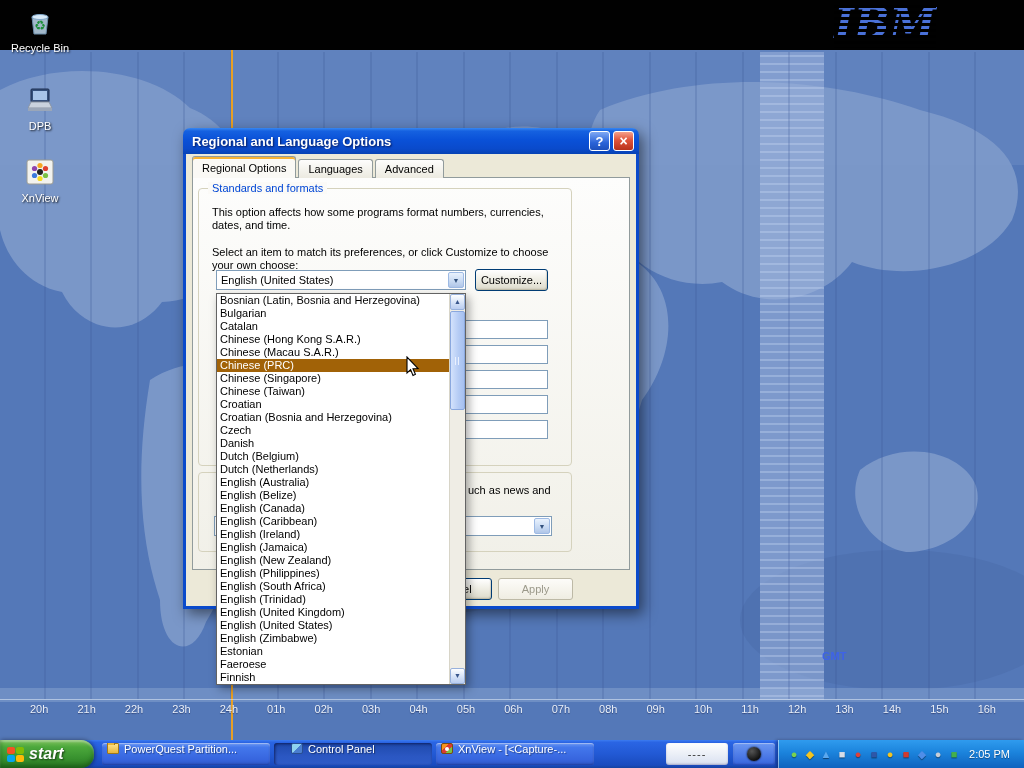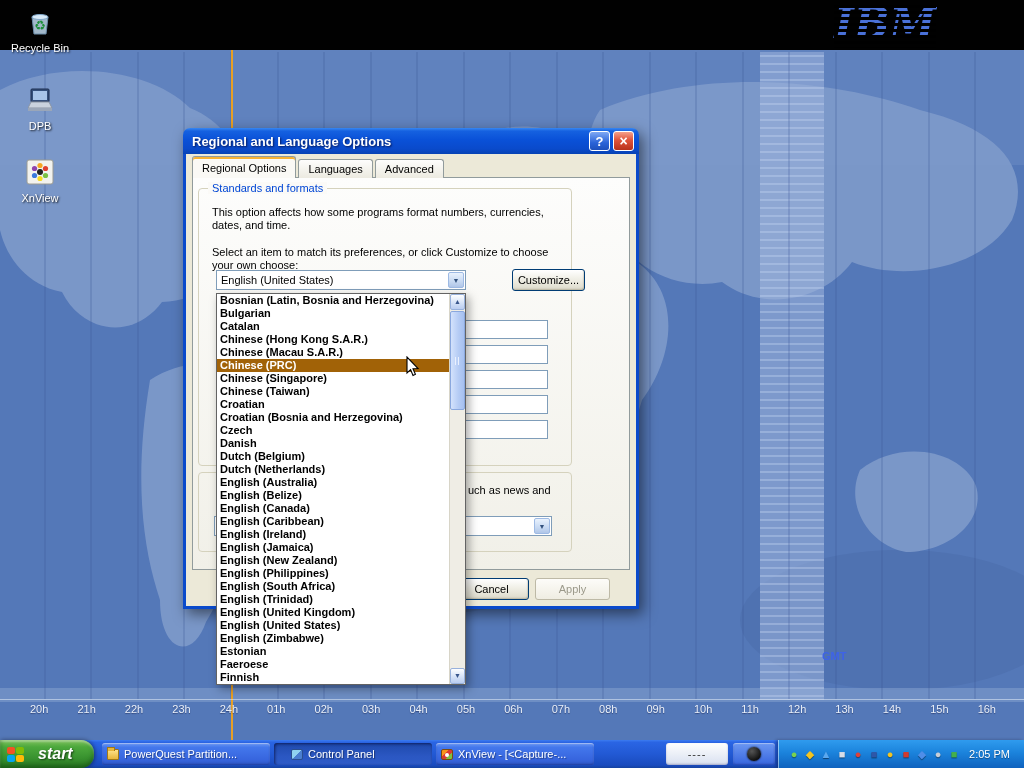--- a/index.html
+++ b/index.html
@@ -48,55 +48,55 @@
   .xp-input{background:#fff;border:1px solid #7F9DB9;position:absolute;}
   #combo-main{left:30px;top:116px;width:250px;height:20px;font-size:11px;}
   #combo-main .val{position:absolute;left:4px;top:3px;white-space:nowrap;}
   .combo-arrow{position:absolute;top:1px;right:1px;bottom:1px;width:16px;border:1px solid #9EBAE4;border-radius:2px;
     background:linear-gradient(180deg,#E9F2FD,#C7D9F2 60%,#B0C6E8);display:flex;align-items:center;justify-content:center;font-size:7px;color:#33527E;}
   #combo-loc{left:28px;top:362px;width:338px;height:20px;}
   .sample{position:absolute;left:175px;width:187px;height:19px;background:#fff;border:1px solid #7F9DB9;}
   #sample-1{top:166px;}#sample-2{top:191px;}#sample-3{top:216px;}#sample-4{top:241px;}#sample-5{top:266px;}
 
   .xp-btn{position:absolute;border:1px solid #003C74;border-radius:3px;font-size:11px;display:flex;align-items:center;justify-content:center;color:#000;
-    background:linear-gradient(180deg,#FFFFFF,#F0EFE6 45%,#E2E0D2 85%,#D2CFBE);box-shadow:inset -1px -1px 1px rgba(120,110,80,.25);margin-left:37px;}
+    background:linear-gradient(180deg,#FFFFFF,#F0EFE6 45%,#E2E0D2 85%,#D2CFBE);box-shadow:inset -1px -1px 1px rgba(120,110,80,.25);}
   #btn-customize{left:289px;top:115px;width:73px;height:22px;}
   #btn-cancel{left:231px;top:424px;width:75px;height:22px;}
   #btn-apply{left:312px;top:424px;width:75px;height:22px;}
   .xp-btn.disabled{border-color:#BDB9A6;color:#9B998A;background:linear-gradient(180deg,#FDFCF9,#EFEDE2);box-shadow:none;}
 
   
-  #lang-list{position:absolute;left:30px;top:139px;width:250px;height:392px;background:#fff;border:1px solid #636363;z-index:40;box-shadow:3px 4px 9px rgba(0,0,0,.35);font-weight:bold;}
+  #lang-list{position:absolute;left:30px;top:139px;width:250px;height:392px;background:#fff;border:1px solid #636363;z-index:40;box-shadow:3px 4px 9px rgba(0,0,0,.35);}
   #lang-items{position:absolute;left:0;top:0;bottom:0;right:16px;overflow:hidden;}
   .li{height:13px;line-height:13px;font-size:11px;padding-left:3px;white-space:nowrap;color:#000;}
   .li.sel{background:#2D5BBE;color:#fff;}
   #scrollbar{position:absolute;top:0;right:0;bottom:0;width:16px;background:#EFEDE5;border-left:1px solid #D8D5C8;}
   .sb-btn{position:absolute;left:0;right:0;height:16px;border:1px solid #98B1DC;border-radius:2px;color:#39568C;font-size:7px;line-height:14px;text-align:center;
     background:linear-gradient(180deg,#FDFEFF,#D3E0F6 60%,#BACDF0);}
   #sb-up{top:0;} #sb-down{bottom:0;}
   #sb-thumb{position:absolute;left:0;right:0;top:17px;height:99px;border:1px solid #8AA8DE;border-radius:2px;
     background:linear-gradient(90deg,#D3E2FC,#B4CBF4 60%,#A6C0F0);}
   #sb-thumb::after{content:"";position:absolute;left:4px;right:4px;top:45px;height:8px;
     background:repeating-linear-gradient(90deg,#EAF1FE 0 1px,transparent 1px 3px);}
 
   #cursor{position:absolute;left:406px;top:356px;z-index:99;}
 
   
   #taskbar{position:absolute;left:0;bottom:0;width:1024px;height:28px;z-index:50;display:flex;align-items:center;
     background:linear-gradient(180deg,#3C7CF0 0%,#2A65E4 8%,#2259D4 50%,#1A4BBE 90%,#15429F 100%);}
-  #start{height:28px;width:94px;flex:none;display:flex;align-items:center;gap:14px;padding-left:7px;border-radius:0 13px 13px 0;cursor:default;
+  #start{height:28px;width:94px;flex:none;display:flex;align-items:center;gap:5px;padding-left:7px;border-radius:0 13px 13px 0;cursor:default;
     background:linear-gradient(180deg,#7FC25E 0%,#4CA83C 25%,#3A9430 60%,#2B7D24 100%);
     box-shadow:1px 0 4px rgba(0,0,0,.45),inset 0 -3px 5px rgba(10,60,10,.5),inset 0 2px 2px rgba(255,255,255,.35);
     color:#fff;font-style:italic;font-weight:bold;font-size:16px;text-shadow:1px 1px 2px rgba(0,0,0,.6);}
   .flag{width:17px;height:15px;display:grid;grid-template:1fr 1fr/1fr 1fr;gap:1px;}
   .flag i{border-radius:2px;display:block;}
   .flag i:nth-child(1){background:#F35325}.flag i:nth-child(2){background:#81BC06}
   .flag i:nth-child(3){background:#05A6F0}.flag i:nth-child(4){background:#FFBA08}
   #tasks{display:flex;gap:4px;margin-left:8px;}
-  .taskbtn{width:158px;height:22px;border-radius:3px;display:flex;align-items:center;color:#fff;font-size:11px;overflow:hidden;
+  .taskbtn{width:158px;height:22px;border-radius:3px;display:flex;color:#fff;font-size:11px;overflow:hidden;
     background:linear-gradient(180deg,#6B97F2 0%,#4377EC 20%,#3765DE 75%,#2E58C8 100%);
     box-shadow:inset 0 1px 1px rgba(255,255,255,.4),inset 0 -1px 2px rgba(0,0,60,.3);}
   .taskbtn:first-child{width:168px;}
   .taskbtn.active{background:linear-gradient(180deg,#1E49AC,#2B57C2 60%,#2E5BC8);box-shadow:inset 1px 1px 3px rgba(0,0,40,.6);padding-left:12px;}
   .tico{width:12px;height:11px;margin:0 5px 0 5px;flex:none;position:relative;}
   .tico.folder{background:linear-gradient(#FFE28A,#E8B63C);border:1px solid #A07818;border-radius:1px;}
   .tico.folder::before{content:"";position:absolute;top:-3px;left:-1px;width:6px;height:3px;background:#E8B63C;border:1px solid #A07818;border-bottom:none;border-radius:1px 1px 0 0;}
   .tico.control-panel{background:linear-gradient(135deg,#8FD2F0 0 50%,#4A7ED0 50%);border:1px solid #2A4E90;border-radius:2px;}
   .tico.xnview{background:linear-gradient(135deg,#F7941D 0 33%,#DA3B32 33% 66%,#7AC143 66%);border:1px solid #7A4A10;border-radius:2px;}
   .tico.xnview::after{content:"";position:absolute;left:3px;top:3px;width:4px;height:4px;border-radius:50%;background:#fff;}

